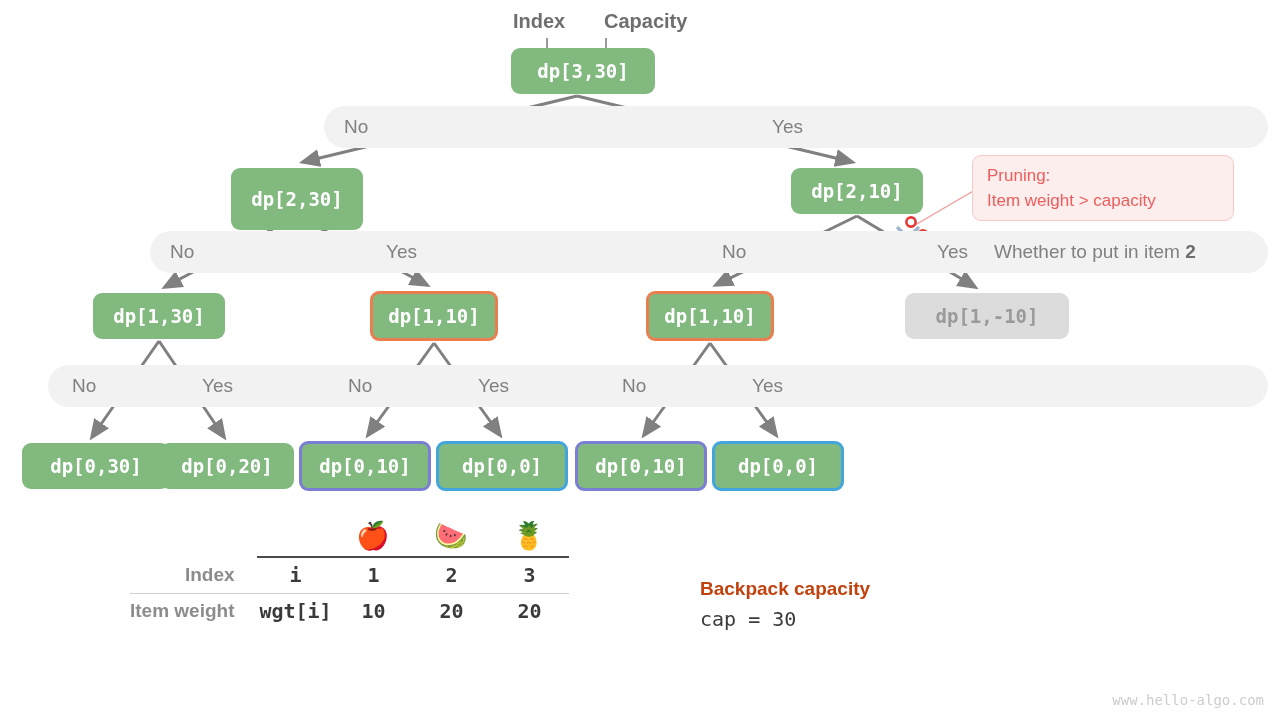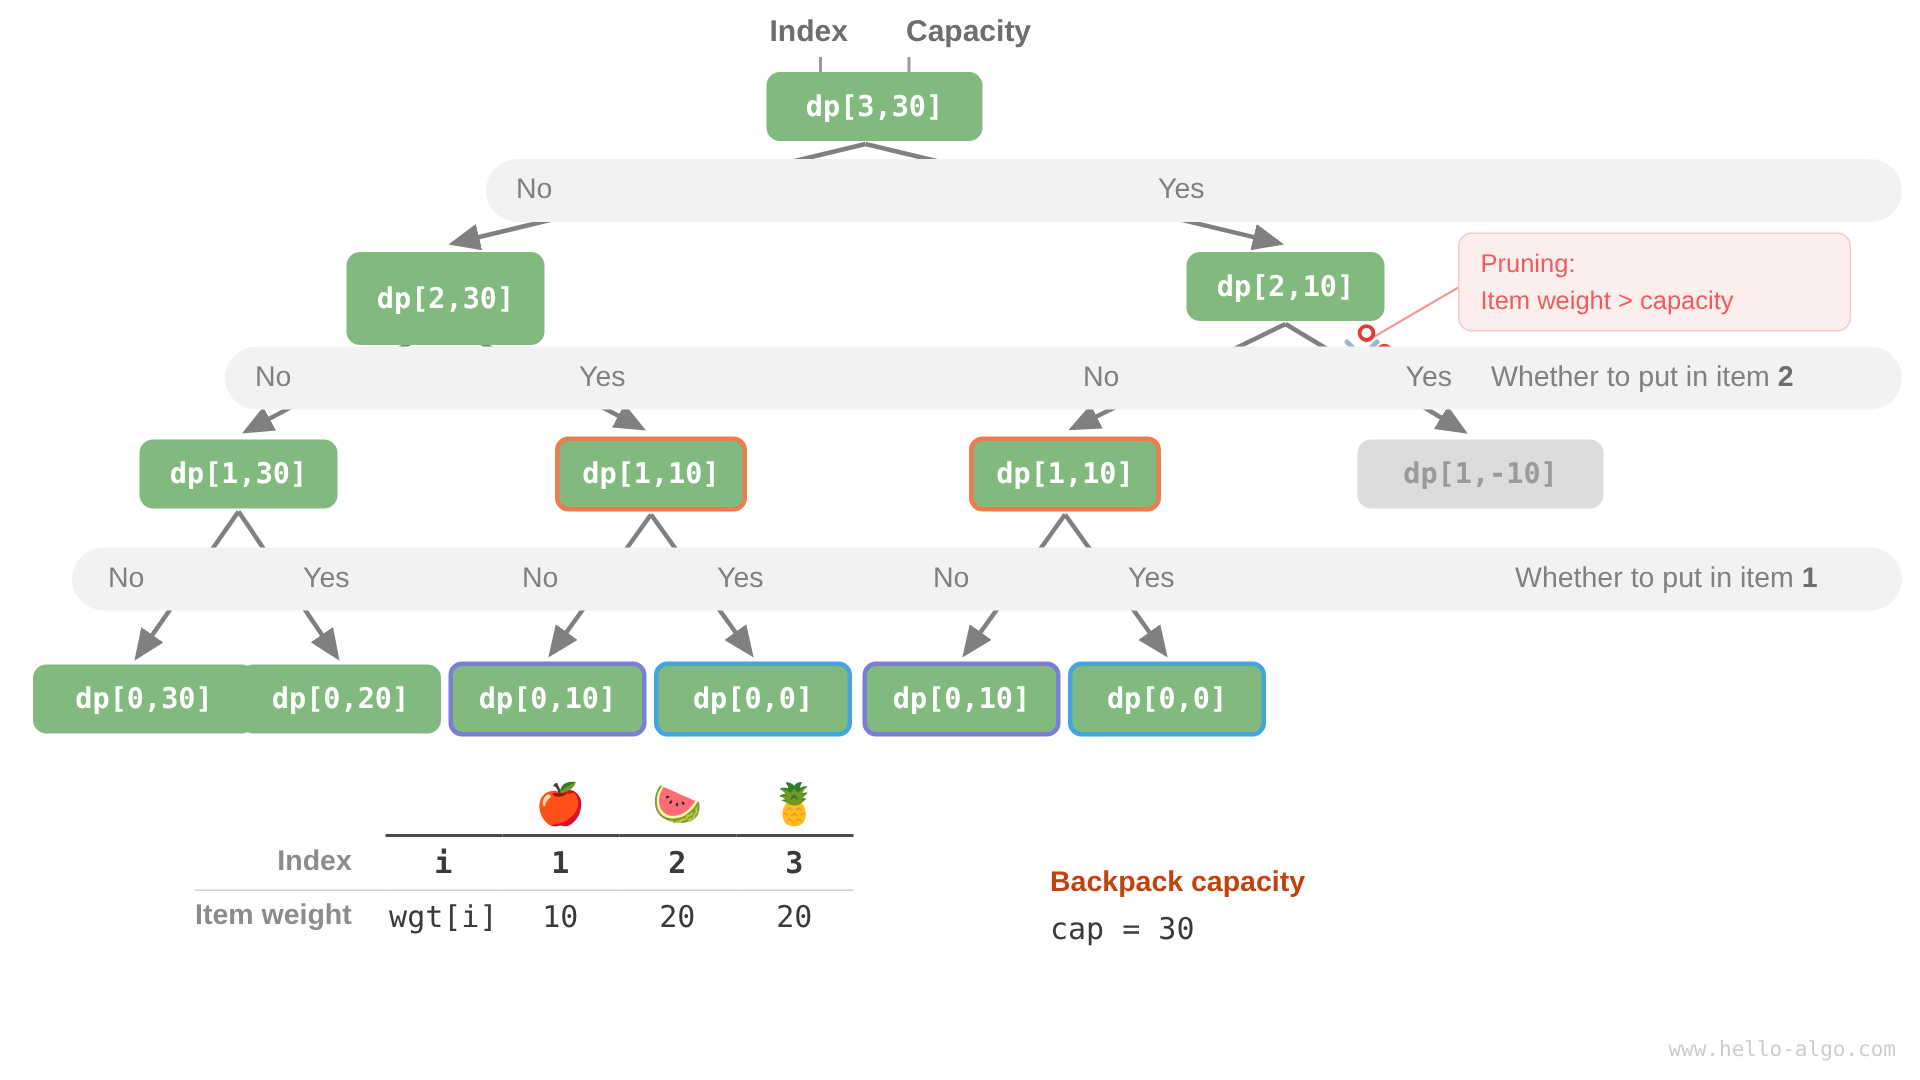--- a/index.html
+++ b/index.html
@@ -88,20 +88,21 @@
     color: #8c8c8c;
     padding-right: 22px;
     white-space: nowrap;
   }
   .mono {
     font-family: "DejaVu Sans Mono", monospace;
     font-size: 20px;
     color: #3a3a3a;
     text-align: center;
     width: 78px;
+    font-weight: bold;
   }
   .mono.bold { font-weight: bold; }
   .emojicell { text-align: center; height: 42px; font-size: 27px; }
   .hr-thick { border-bottom: 2px solid #4a4a4a; }
   .hr-thin  { border-bottom: 1px solid #cfcfcf; }
   .cellpad { height: 36px; }
 
   
   #cap-note { position: absolute; left: 700px; top: 578px; }
   #cap-note .ttl {
@@ -181,21 +182,20 @@
   <div class="lvl-txt" style="left:937px; top:231px;">Yes</div>
   <div class="lvl-txt" style="left:994px; top:231px;"><span>Whether to put in item </span><b>2</b></div>
 
   <div class="levelbar" style="left:48px; top:365px; width:1220px;"></div>
   <div class="lvl-txt" style="left:72px;  top:365px;">No</div>
   <div class="lvl-txt" style="left:202px; top:365px;">Yes</div>
   <div class="lvl-txt" style="left:348px; top:365px;">No</div>
   <div class="lvl-txt" style="left:478px; top:365px;">Yes</div>
   <div class="lvl-txt" style="left:622px; top:365px;">No</div>
   <div class="lvl-txt" style="left:752px; top:365px;">Yes</div>
-  <div class="lvl-txt" style="left:1010px; top:365px;"><span>Whether to put in item </span><b>1</b></div>
 
   <div class="node" style="left:511px; top:48px;  width:144px; height:46px;">dp[3,30]</div>
   <div class="node" style="left:231px; top:168px; width:132px; height:62px;">dp[2,30]</div>
   <div class="node" style="left:791px; top:168px; width:132px; height:46px;">dp[2,10]</div>
   <div class="node" style="left:93px;  top:293px; width:132px; height:46px;">dp[1,30]</div>
   <div class="node bd-orange" style="left:370px; top:291px; width:128px; height:50px;">dp[1,10]</div>
   <div class="node bd-orange" style="left:646px; top:291px; width:128px; height:50px;">dp[1,10]</div>
   <div class="node muted" style="left:905px; top:293px; width:164px; height:46px;">dp[1,-10]</div>
   <div class="node" style="left:22px;  top:443px; width:148px; height:46px;">dp[0,30]</div>
   <div class="node" style="left:160px; top:443px; width:134px; height:46px;">dp[0,20]</div>

